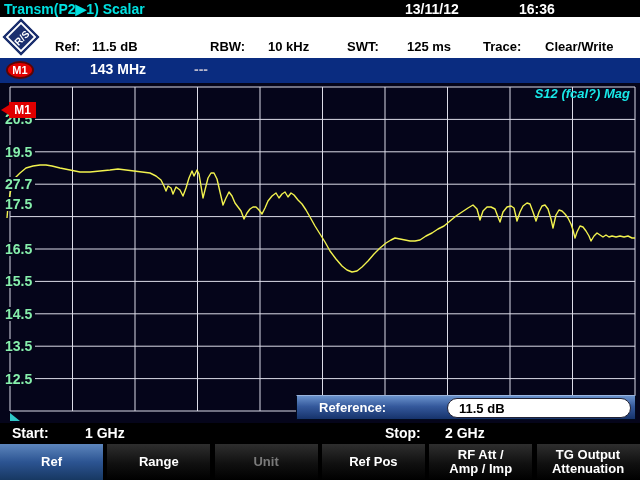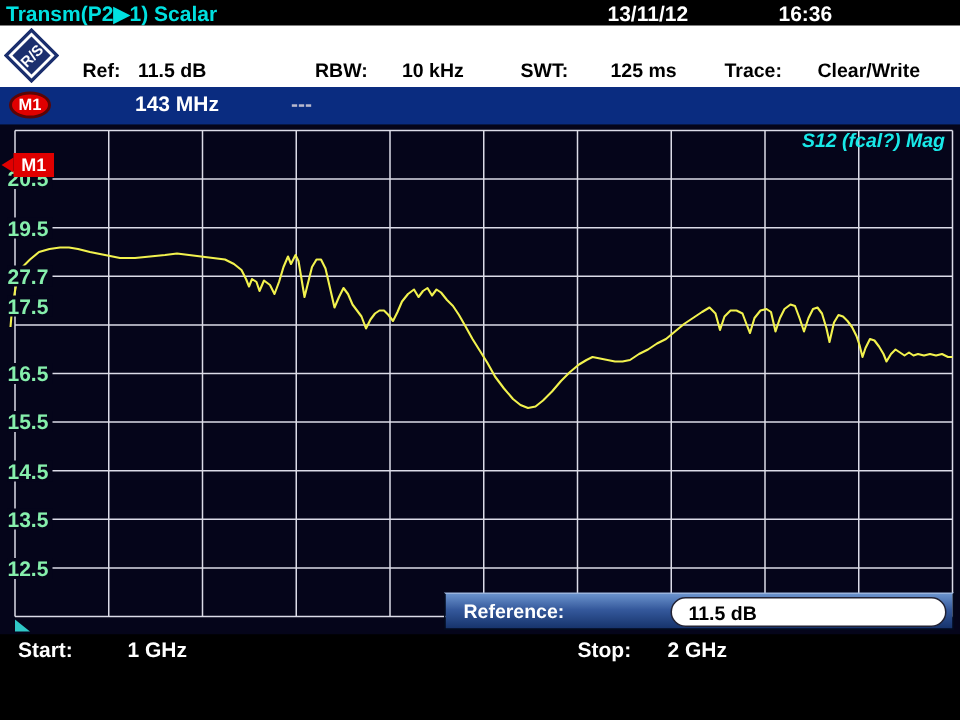--- a/index.html
+++ b/index.html
@@ -42,21 +42,21 @@
     color:#fff; font-size:12px; display:flex; align-items:center; justify-content:center; z-index:4; }
   .m1-arrow { position:absolute; left:1px; top:105px; width:0; height:0; z-index:4;
     border-right:8px solid #e00000; border-top:5px solid transparent; border-bottom:5px solid transparent; }
 
   .trace-title { position:absolute; top:86px; right:10px; font-size:13px; color:#18e8e8; z-index:3;font-style:italic; }
 
   
   .ref-entry { position:absolute; left:296px; top:395px; width:340px; height:25px; z-index:5;
     background:linear-gradient(#6a92cc, #35599c 45%, #16336b); border:1px solid #020a1e;
     border-top:1px solid #9ab4dd; display:flex; align-items:center; }
-  .ref-entry .lbl { color:#fff; font-size:13px; margin-left:12px; }
+  .ref-entry .lbl { color:#fff; font-size:13px; margin-left:22px; }
   .ref-entry .pill { position:absolute; left:150px; top:2px; width:184px; height:20px; background:#fff;
     border-radius:10px; border:1px solid #223; color:#000; font-size:13px;
     display:flex; align-items:center; padding-left:11px; }
 
   
   .axisrow { position:absolute; left:0; top:423px; width:640px; height:21px; background:#000; z-index:1; }
   .axisrow span { position:absolute; top:2px; font-size:14px; color:#fff; }
 
   
   .softkeys { position:absolute; left:0; top:444px; width:640px; height:36px; background:#000; z-index:1; }
@@ -153,14 +153,36 @@
     <div class="pill">11.5 dB</div>
   </div>
 
   <div class="axisrow">
     <span style="left:12px">Start:</span>
     <span style="left:85px">1 GHz</span>
     <span style="left:385px">Stop:</span>
     <span style="left:445px">2 GHz</span>
   </div>
 
+  <div class="softkeys" id="softkeys">
+      <div class="softkey selected" style="left: 0px;">
+        <div>Ref</div>
+      </div>
+      <div class="softkey" style="left: 107.3px;">
+        <div>Range</div>
+      </div>
+      <div class="softkey disabled" style="left: 214.6px;">
+        <div>Unit</div>
+      </div>
+      <div class="softkey" style="left: 321.9px;">
+        <div>Ref Pos</div>
+      </div>
+      <div class="softkey" style="left: 429.2px;">
+        <div>RF Att /</div>
+        <div>Amp / Imp</div>
+      </div>
+      <div class="softkey" style="left: 536.5px;">
+        <div>TG Output</div>
+        <div>Attenuation</div>
+      </div>
+    </div>
 
 </div>
 
 </body></html>

